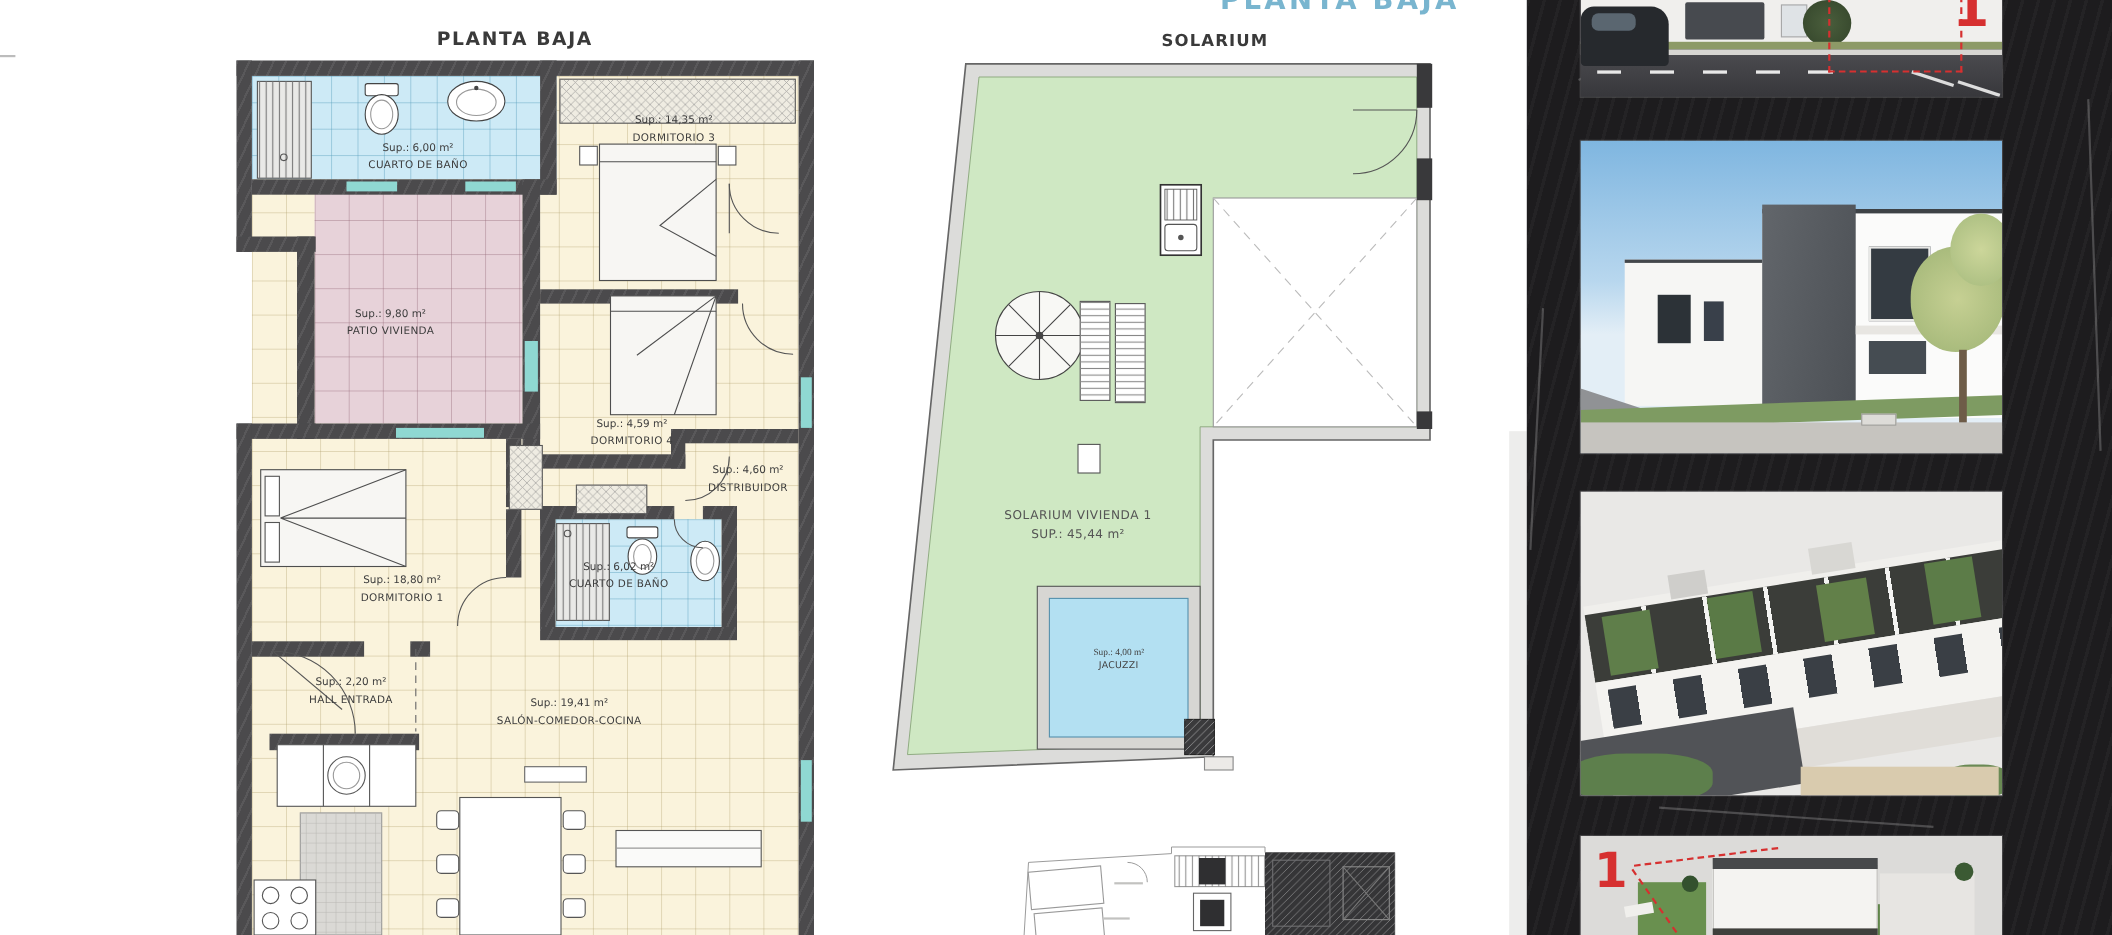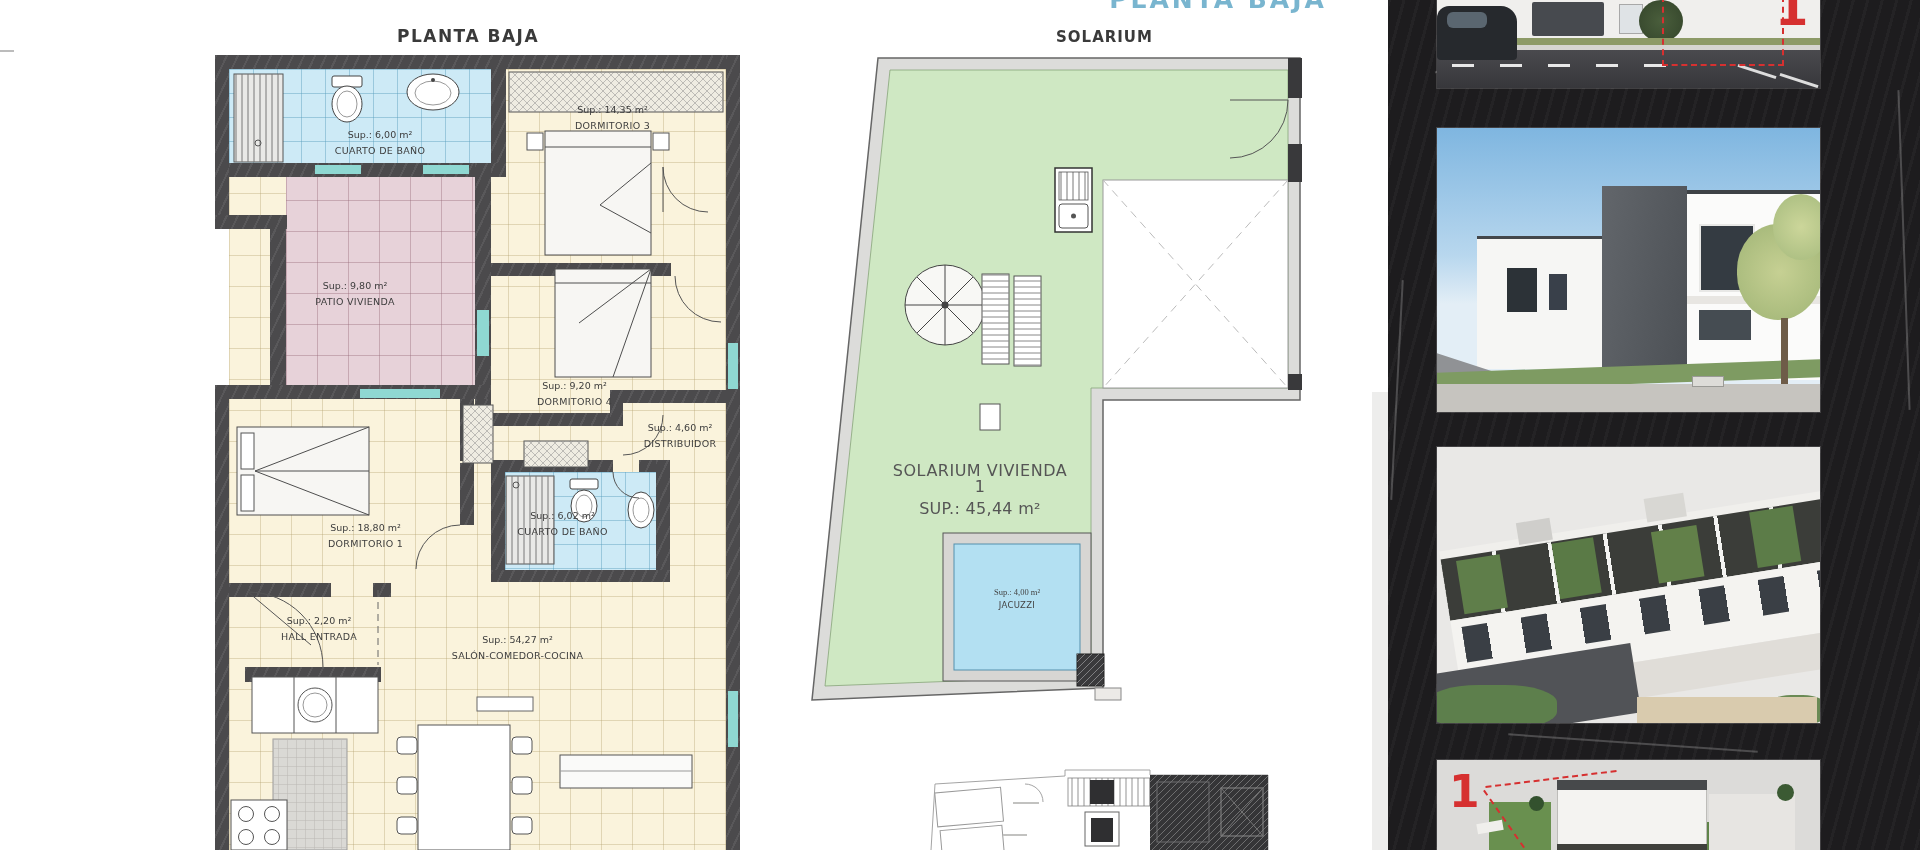--- a/index.html
+++ b/index.html
@@ -230,41 +230,41 @@
   </div>
   <div class="rl" style="left:330px;top:50px;width:135px;">
     <span class="a">Sup.: 14,35 m²</span>
     <span class="n">DORMITORIO 3</span>
   </div>
   <div class="rl" style="left:70px;top:226px;width:140px;">
     <span class="a">Sup.: 9,80 m²</span>
     <span class="n">PATIO VIVIENDA</span>
   </div>
   <div class="rl" style="left:287px;top:326px;width:145px;">
-    <span class="a">Sup.: 9,20 m²</span>
+    <span class="a">Sup.: 4,59 m²</span>
     <span class="n">DORMITORIO 4</span>
   </div>
   <div class="rl" style="left:410px;top:368px;width:110px;">
     <span class="a">Sup.: 4,60 m²</span>
     <span class="n">DISTRIBUIDOR</span>
   </div>
   <div class="rl" style="left:78px;top:468px;width:145px;">
     <span class="a">Sup.: 18,80 m²</span>
     <span class="n">DORMITORIO 1</span>
   </div>
   <div class="rl" style="left:285px;top:456px;width:125px;">
     <span class="a">Sup.: 6,02 m²</span>
     <span class="n">CUARTO DE BAÑO</span>
   </div>
   <div class="rl" style="left:38px;top:561px;width:132px;">
     <span class="a">Sup.: 2,20 m²</span>
     <span class="n">HALL ENTRADA</span>
   </div>
   <div class="rl" style="left:200px;top:580px;width:205px;">
-    <span class="a">Sup.: 54,27 m²</span>
+    <span class="a">Sup.: 19,41 m²</span>
     <span class="n">SALÓN-COMEDOR-COCINA</span>
   </div>
 </div>
 
 <div class="ptitle" style="left:982px;top:28px;width:245px;font-size:15px;letter-spacing:1px;">SOLARIUM</div>
 
 <div class="abs" id="plan-solarium" style="left:800px;top:50px;width:520px;height:670px;">
   <svg width="520" height="670" viewBox="0 0 520 670">
     <g>
         <polygon points="78,8 500,8 500,350 303,350 303,638 12,650" fill="#dcdcda" stroke="#666" stroke-width="1.5"></polygon>
@@ -312,21 +312,21 @@
         <rect x="154" y="494" width="126" height="126" fill="#b3e0f2" stroke="#5590ad"></rect>
       </g>
     <g>
         <rect x="277" y="604" width="27" height="32" fill="#3a3a3c" stroke="#222"></rect>
         <rect x="277" y="604" width="27" height="32" fill="url(#pxw)"></rect>
       </g>
     <g>
         <rect x="295" y="638" width="26" height="12" fill="#eceae7" stroke="#888"></rect>
       </g>
   </svg>
-  <div class="rl" style="left:85px;top:413px;width:190px;font-size:16px;color:#555;">
+  <div class="rl" style="left:85px;top:413px;width:190px;font-size:11px;color:#555;">
     <span class="a" style="letter-spacing:.5px;">SOLARIUM VIVIENDA 1</span>
     <span class="n">SUP.: 45,44 m²</span>
   </div>
   <div class="rl" style="left:153px;top:538px;width:128px;font-size:8.5px;color:#444;">
     <span class="a" style="margin-bottom:4px;font-family:Liberation Serif, serif;">Sup.: 4,00 m²</span>
     <span class="n">JACUZZI</span>
   </div>
 </div>
 
 <div class="abs" style="left:925px;top:762px;width:355px;height:88px;overflow:hidden;">

